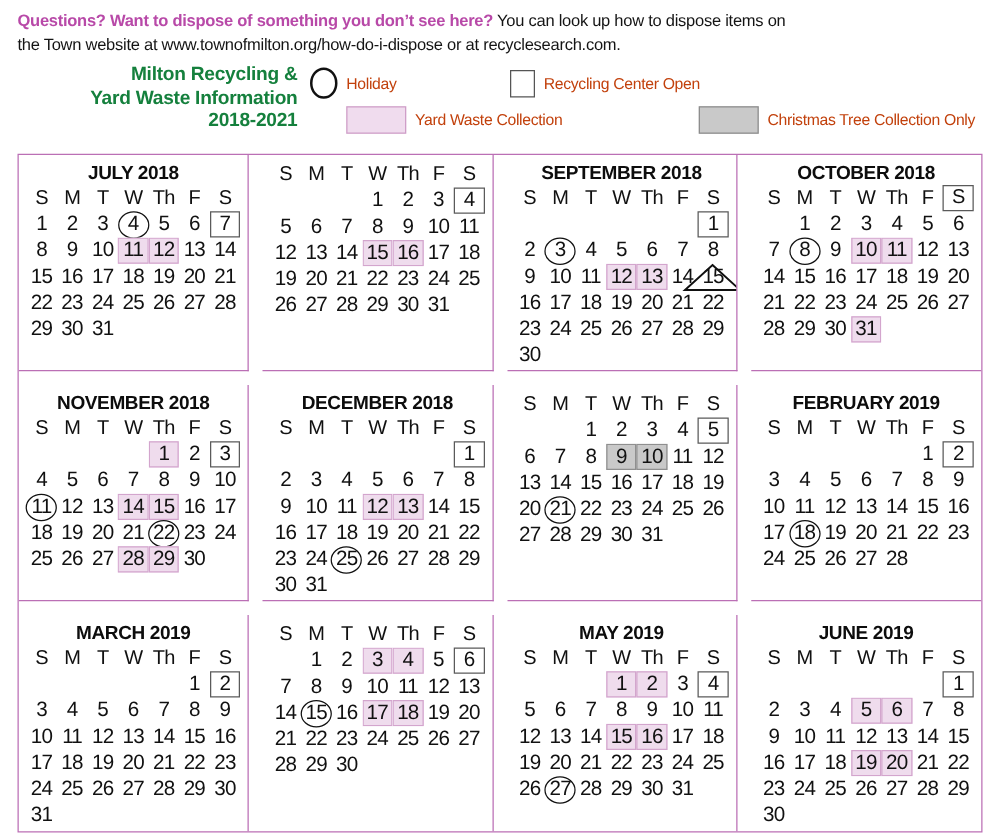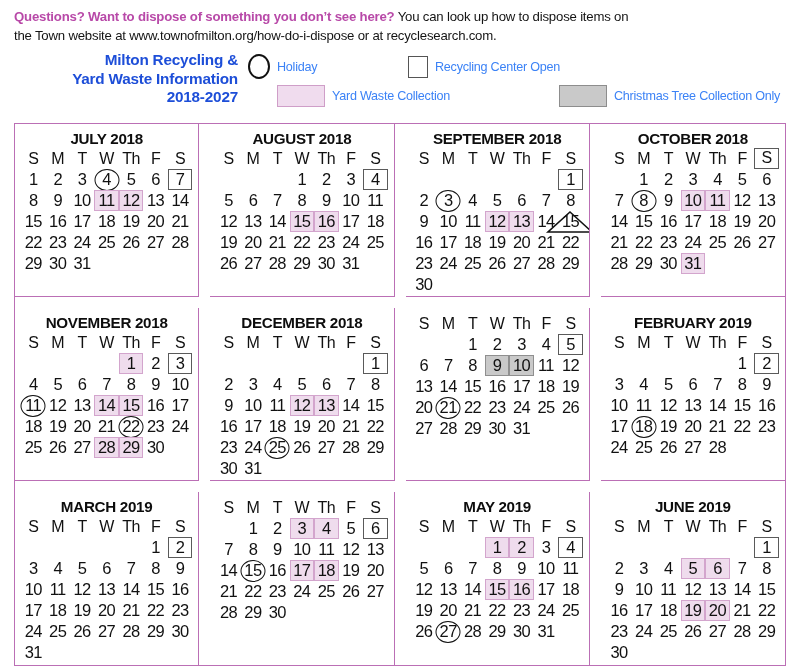--- a/index.html
+++ b/index.html
@@ -26,31 +26,31 @@
   
   .headrow{
     display:flex;
     align-items:flex-start;
     padding:4px 10px 0 10px;
     gap:10px;
   }
   .title{
     width:228px;
     text-align:right;
-    color:#1d4ed8;
+    color:#15803d;
     font-weight:bold;
     font-size:15.3px;
     line-height:1.18;
     padding-top:2px;
     letter-spacing:-0.2px;
   }
   .legend{flex:1;padding-top:3px;}
   .legend-row{display:flex;align-items:center;height:29px;}
   .legend-item{display:flex;align-items:center;gap:7px;}
-  .legend-label{font-size:12.6px;color:#3b82f6;letter-spacing:-0.25px;white-space:nowrap;}
+  .legend-label{font-size:12.6px;color:#c2410c;letter-spacing:-0.25px;white-space:nowrap;}
 
   .sym-circle{width:22px;height:25px;border:2px solid #111;border-radius:50%;box-sizing:border-box;flex:none;}
   .sym-tri{width:30px;height:23px;flex:none;}
   .sym-box{width:20px;height:22px;border:1.6px solid #555;box-sizing:border-box;background:#fff;flex:none;}
   .sym-yard{width:48px;height:22px;border:1.4px solid #cf9ec8;background:#f0dcee;box-sizing:border-box;flex:none;}
   .sym-tree{width:48px;height:22px;border:1.4px solid #8d8d8d;background:#c9c9c9;box-sizing:border-box;flex:none;}
 
   
   .calgrid{
     position:absolute;
@@ -140,21 +140,21 @@
   <div class="banner">
     <span class="q">Questions? Want to dispose of something you don’t see here?</span><span class="n"> You can look up how to dispose items on</span><br>
     <span class="n">the Town website at </span><span class="b">www.townofmilton.org/how-do-i-dispose or at recyclesearch.com</span><span class="n">.</span>
   </div>
 
   <div class="headrow">
 
     <div class="title">
       <div>Milton Recycling &amp;</div>
       <div>Yard Waste Information</div>
-      <div>2018-2027</div>
+      <div>2018-2021</div>
     </div>
 
     <div class="legend">
       <div class="legend-row">
         <div class="legend-item" style="width:160px;">
           <span class="sym-circle"></span>
           <span class="legend-label">Holiday</span>
         </div>
         <div class="legend-item">
           <span class="sym-box"></span>
@@ -316,21 +316,20 @@
                 <span class="cellwrap"></span>
               </td>
               <td>
                 <span class="cellwrap"></span>
               </td>
             </tr>
           </tbody>
         </table>
       </div>
       <div class="month">
-        <div class="month-name">AUGUST 2018</div>
         <table class="m">
           <thead>
             <tr>
               <th>
                 <span class="cellwrap">S</span>
               </th>
               <th>
                 <span class="cellwrap">M</span>
               </th>
               <th>

